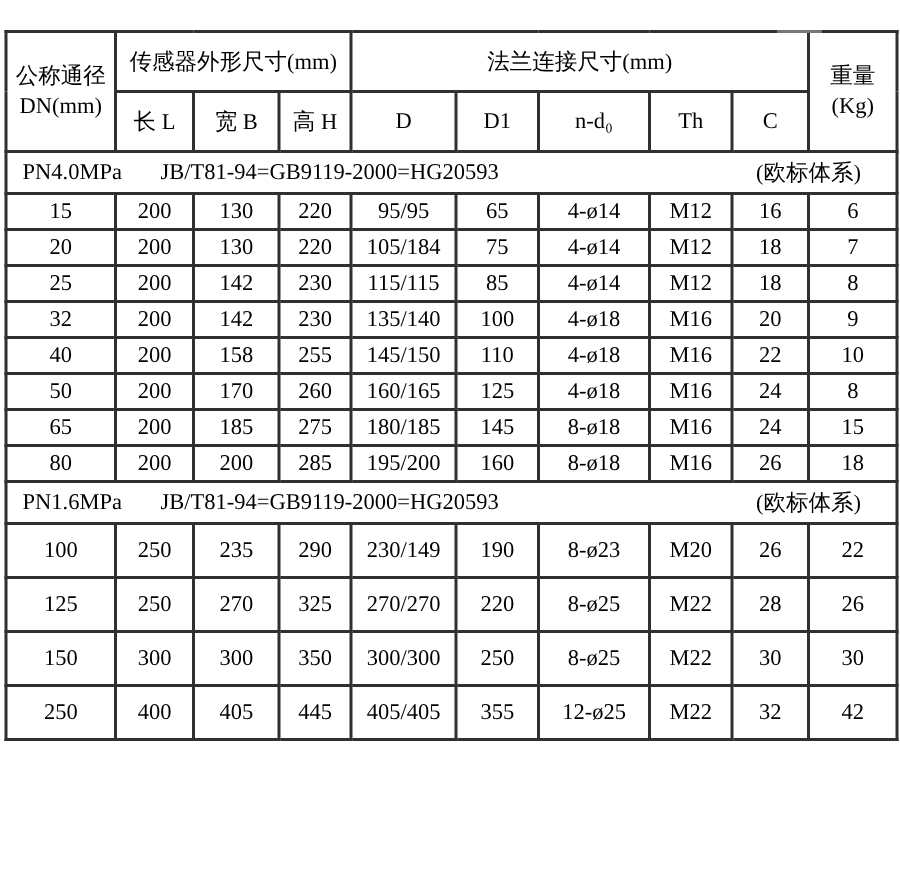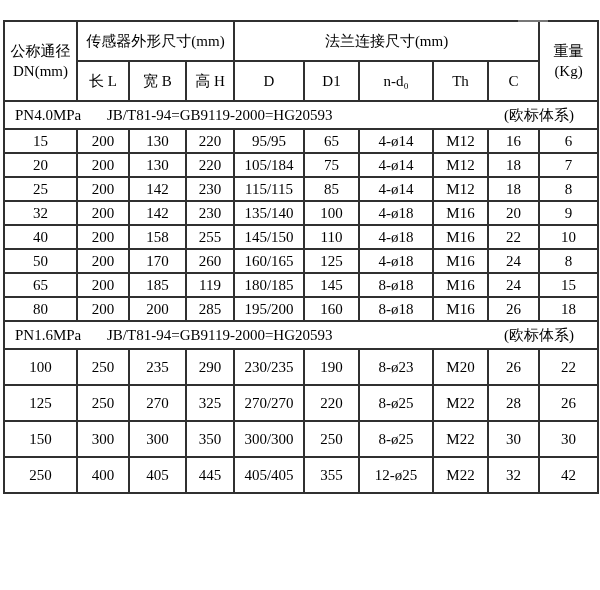--- a/index.html
+++ b/index.html
@@ -193,21 +193,21 @@
           <td>125</td>
           <td>4-ø18</td>
           <td>M16</td>
           <td>24</td>
           <td>8</td>
         </tr>
         <tr class="data-row-s0">
           <td>65</td>
           <td>200</td>
           <td>185</td>
-          <td>119</td>
+          <td>275</td>
           <td>180/185</td>
           <td>145</td>
           <td>8-ø18</td>
           <td>M16</td>
           <td>24</td>
           <td>15</td>
         </tr>
         <tr class="data-row-s0">
           <td>80</td>
           <td>200</td>
@@ -230,21 +230,21 @@
             <span class="pn-standard">JB/T81-94=GB9119-2000=HG20593</span>
             <span class="pn-note">(欧标体系)</span>
           </div>
         </td>
       </tr>
     <tr class="data-row-s1">
           <td>100</td>
           <td>250</td>
           <td>235</td>
           <td>290</td>
-          <td>230/235</td>
+          <td>230/149</td>
           <td>190</td>
           <td>8-ø23</td>
           <td>M20</td>
           <td>26</td>
           <td>22</td>
         </tr>
         <tr class="data-row-s1">
           <td>125</td>
           <td>250</td>
           <td>270</td>

